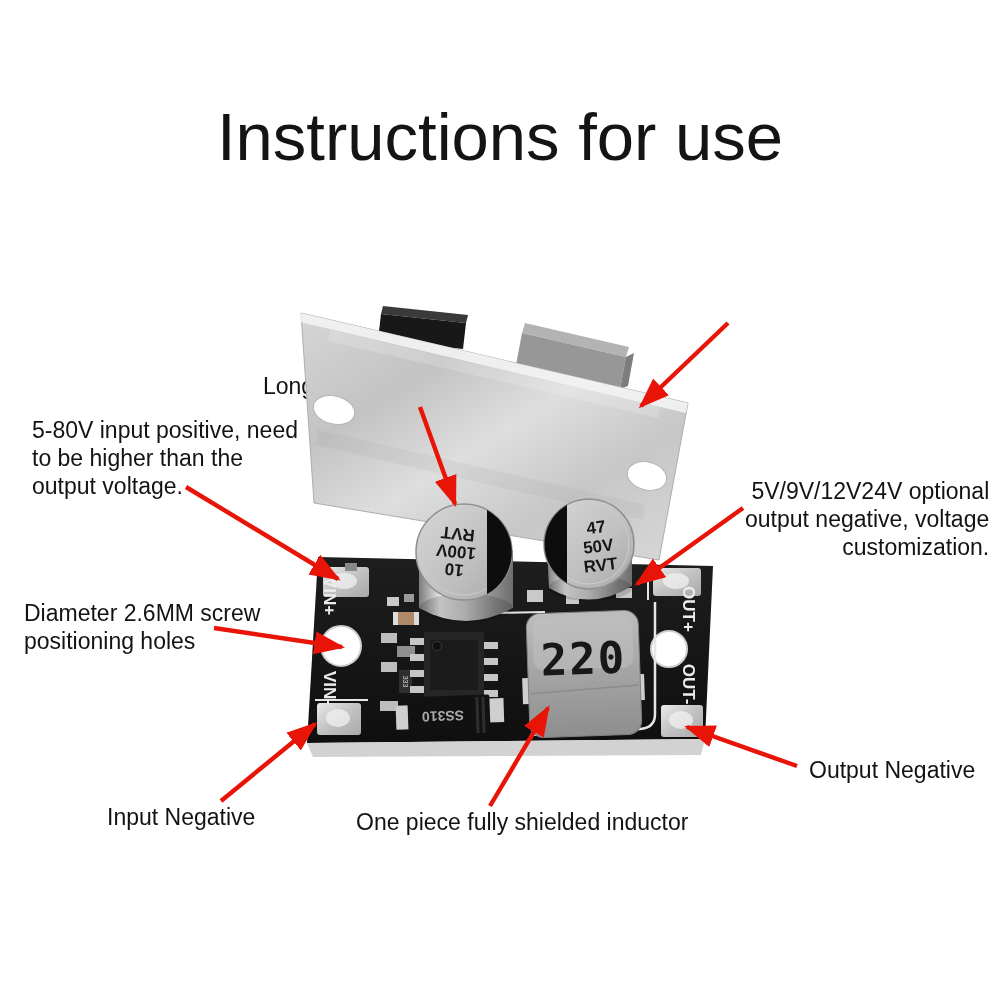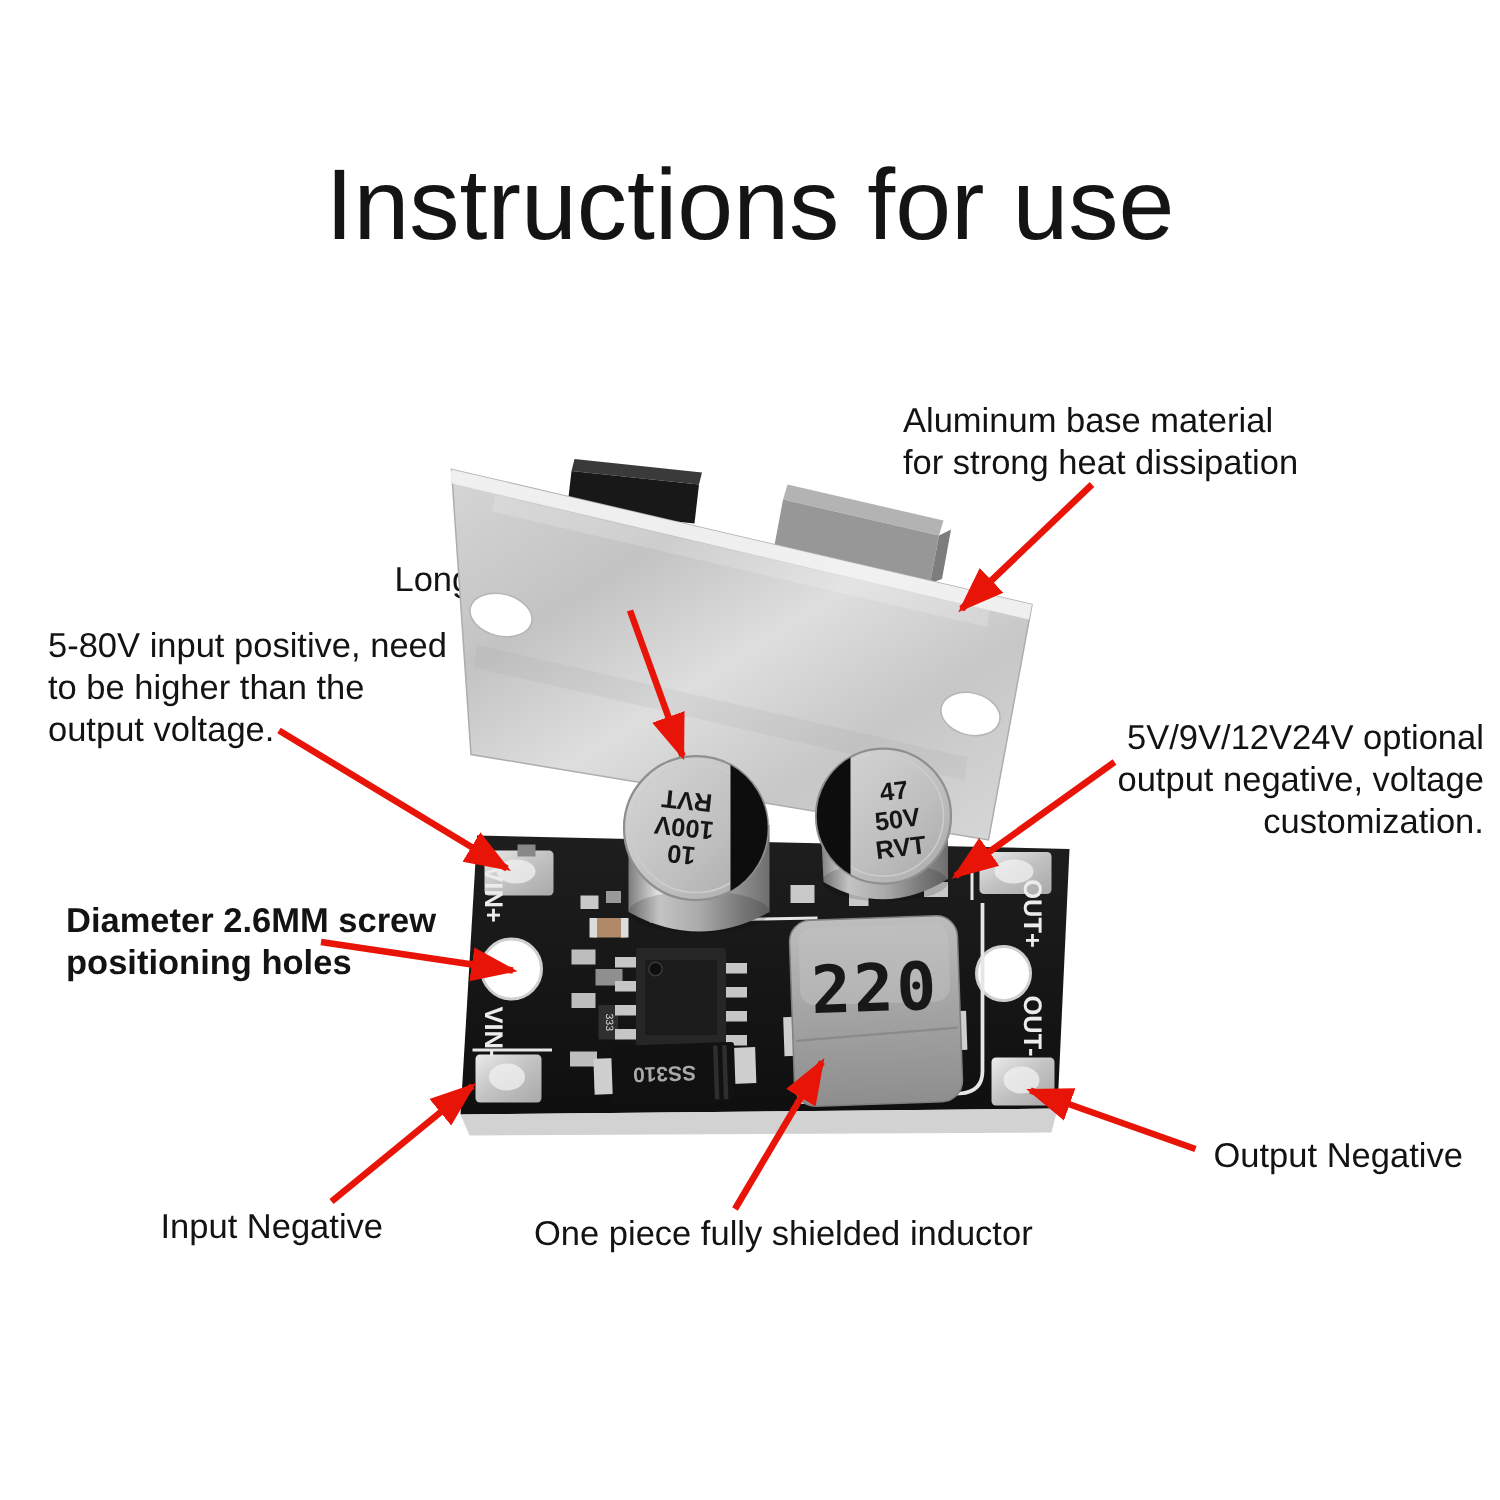--- a/index.html
+++ b/index.html
@@ -5,37 +5,35 @@
   html,body{margin:0;padding:0;background:#fff;}
   .stage{position:relative;width:1000px;height:1000px;background:#ffffff;overflow:hidden;
          font-family:"Liberation Sans", sans-serif;color:#151515;}
   .title{position:absolute;top:98px;left:0;width:1000px;text-align:center;
          font-size:67px;font-weight:500;letter-spacing:0px;color:#141414;}
   .ann{position:absolute;font-size:23px;line-height:28px;white-space:pre-line;color:#131313;}
   #ann-aluminum{left:602px;top:266px;}
   #ann-capacitor{left:263px;top:372px;}
   #ann-input-positive{left:32px;top:416px;}
   #ann-output-optional{left:745px;top:477px;text-align:right;}
-  #ann-screw{left:44px;top:599px;font-weight:bold;}
+  #ann-screw{left:24px;top:599px;}
   #ann-output-negative{left:809px;top:756px;}
   #ann-input-negative{left:107px;top:803px;}
   #ann-inductor{left:356px;top:808px;}
   svg.scene{position:absolute;left:0;top:0;}
   .sktext{font-family:"Liberation Sans",sans-serif;font-weight:bold;font-size:17px;fill:#ececec;}
   .captext{font-family:"Liberation Sans",sans-serif;font-weight:bold;font-size:17px;fill:#161616;}
 </style>
 </head>
 <body>
 
 <div class="stage">
 
   <div class="title">Instructions for use</div>
 
-  <div class="ann" id="ann-aluminum">Aluminum base material
-for strong heat dissipation</div>
   <div class="ann" id="ann-capacitor">Long life high frequency capacitor</div>
   <div class="ann" id="ann-input-positive">5-80V input positive, need
 to be higher than the
 output voltage.</div>
   <div class="ann" id="ann-output-optional">5V/9V/12V24V optional
 output negative, voltage
 customization.</div>
   <div class="ann" id="ann-screw">Diameter 2.6MM screw
 positioning holes</div>
   <div class="ann" id="ann-output-negative">Output Negative</div>

